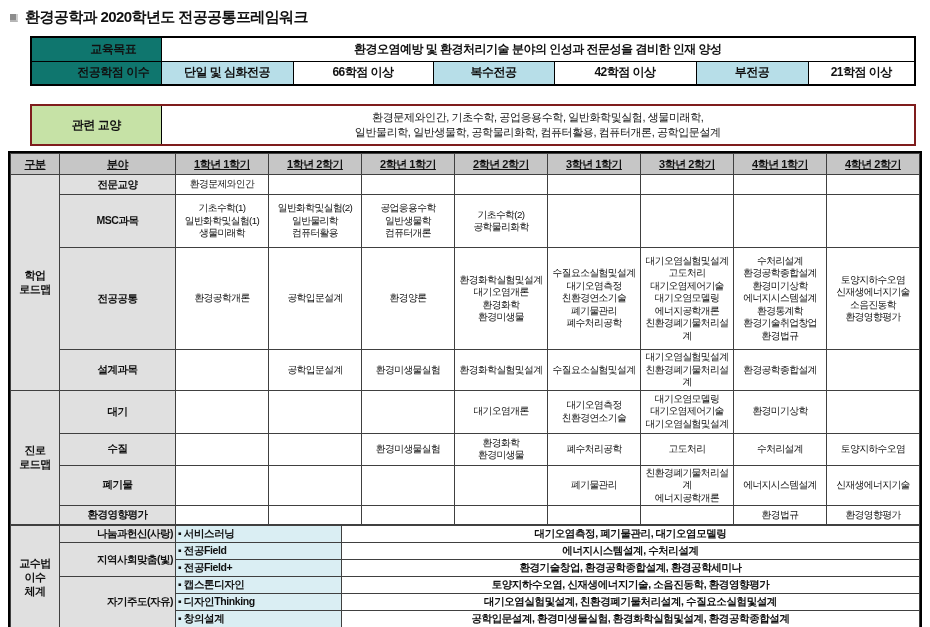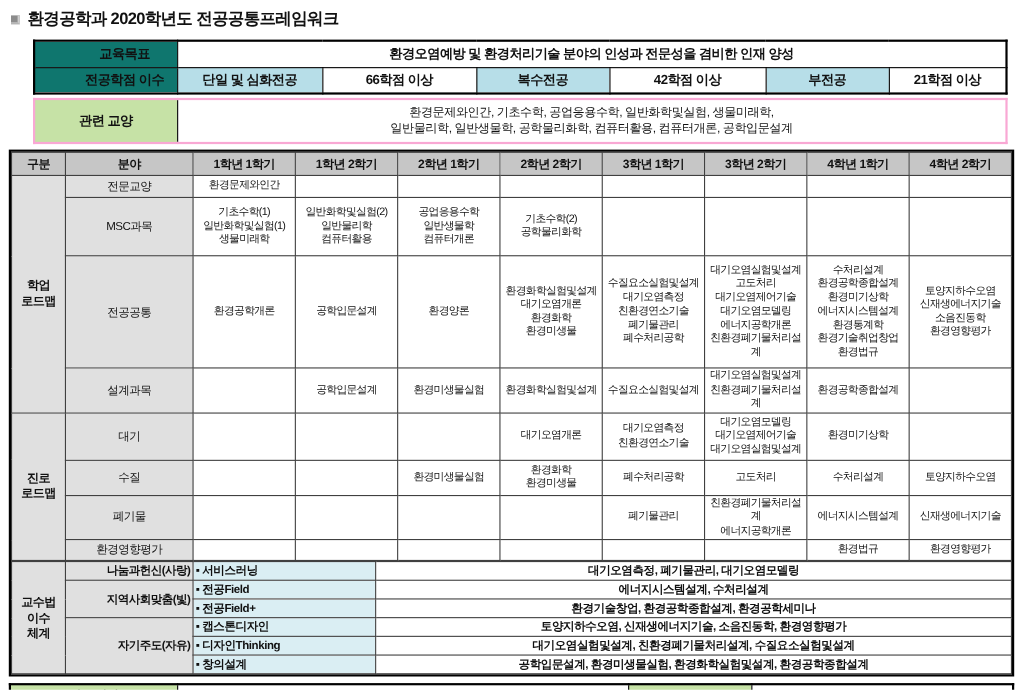--- a/index.html
+++ b/index.html
@@ -16,32 +16,32 @@
   table { border-collapse: collapse; table-layout: fixed; }
   td, th { overflow: hidden; white-space: pre-line; vertical-align: middle; text-align: center; padding: 0 2px; }
 
   
   .top-tables { margin-left: 22px; width: 886px; }
   .t1 { width: 100%; border: 2px solid #000; }
   .t1 td { border: 1px solid #000; height: 24px; font-weight: bold; font-size: 12px; letter-spacing: -0.5px; }
   .lbl-teal { background: #0f766e; padding-left: 36px; }
   .cell-blue { background: #b7dee8; }
 
-  .t2 { width: 100%; border: 2px solid #f9a8d4; margin-top: 3px; }
+  .t2 { width: 100%; border: 2px solid #7f1d1d; margin-top: 18px; }
   .t2 td { border: 1px solid #000; }
   .lbl-green { background: #c6e2a6; font-weight: bold; font-size: 12px; letter-spacing: -0.5px; }
   .t2-content { height: 40px; font-weight: normal; font-size: 11px; line-height: 15px; letter-spacing: -0.4px; }
 
   
   .matrix-wrap { margin-top: 5px; width: 914px; border: 2px solid #000; }
   .matrix, .pedagogy { width: 100%; }
   .matrix td, .matrix th, .pedagogy td { border: 1px solid #404040; }
-  .matrix th { background: #c6c6c6; font-size: 11px; font-weight: bold; height: 21px; letter-spacing: -0.5px; }
+  .matrix th { background: #c6c6c6; font-size: 11px; font-weight: bold; height: 21px; letter-spacing: -0.5px; text-decoration: underline; }
   .group { background: #e0e0e0; font-weight: bold; font-size: 11px; line-height: 14px; letter-spacing: -0.5px; }
-  .field { background: #e0e0e0; font-weight: normal; font-size: 10.5px; letter-spacing: -0.5px; }
+  .field { background: #e0e0e0; font-weight: bold; font-size: 10.5px; letter-spacing: -0.5px; }
   .cell  { font-size: 9.8px; line-height: 12.5px; letter-spacing: -0.6px; padding: 1px 1px; }
 
   .rh20 { height: 20px; } .rh53 { height: 53px; } .rh102 { height: 102px; }
   .rh27 { height: 27px; } .rh43 { height: 43px; } .rh32 { height: 32px; }
   .rh26 { height: 26px; } .rh19 { height: 19px; } .rh17 { height: 17px; }
 
   .pedagogy { border-top: 0; }
   .cat  { background: #e0e0e0; font-weight: bold; font-size: 10.5px; letter-spacing: -0.5px; text-align: right; }
   .prog { background: #daeef3; text-align: left; padding-left: 2px; font-weight: bold; font-size: 10.5px; letter-spacing: -0.4px; }
   .ped-content { font-weight: bold; font-size: 10.5px; letter-spacing: -0.4px; }

